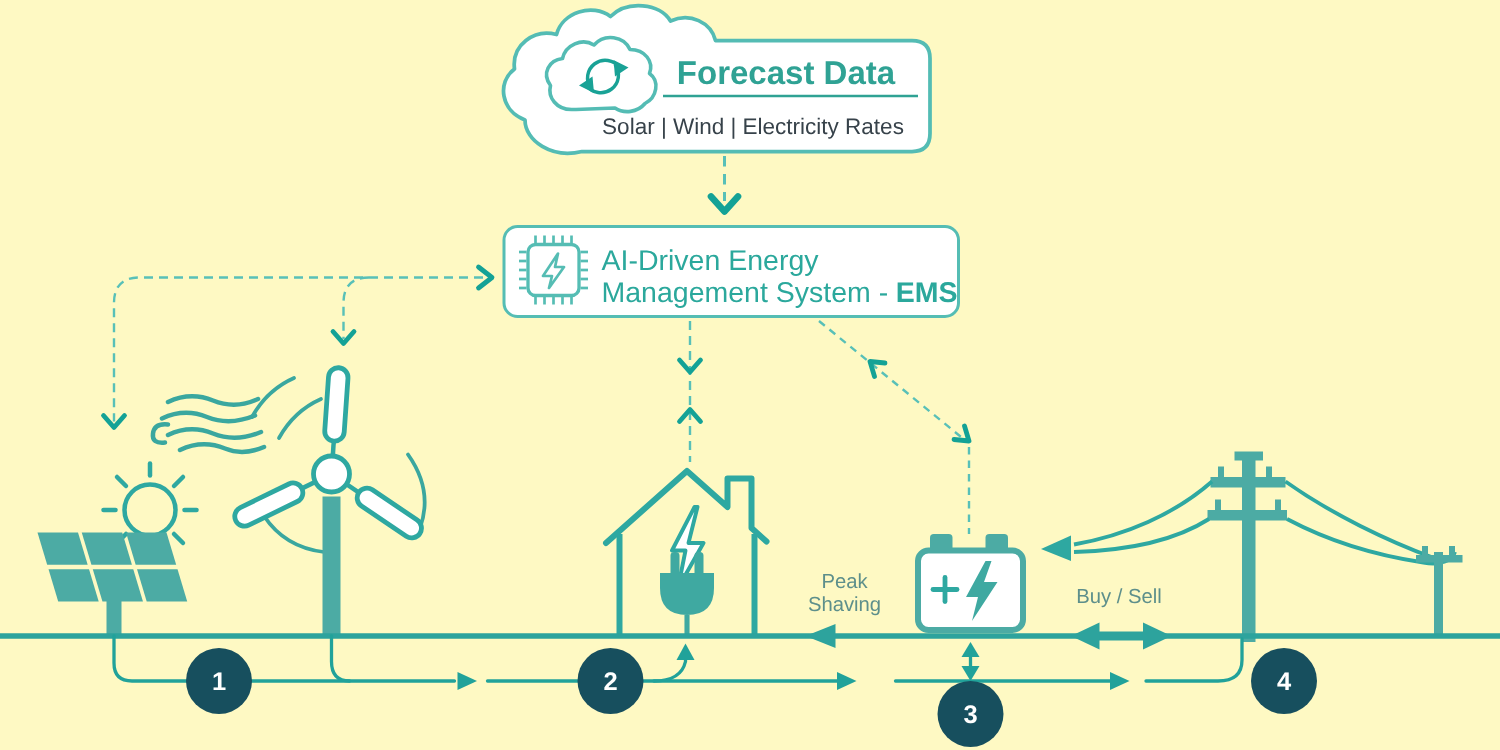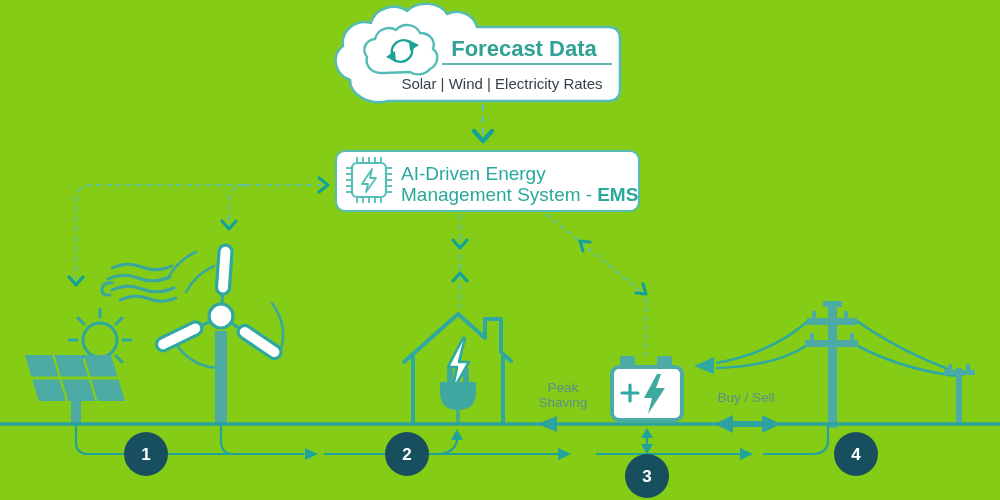--- a/index.html
+++ b/index.html
@@ -1,16 +1,16 @@
 <!DOCTYPE html>
 <html><head>
 <meta charset="utf-8">
 <style>
   html,body{margin:0;padding:0;background:#ffffff;}
-  #stage{position:relative;width:1000px;height:500px;background:#84cc16;overflow:hidden;
+  #stage{position:relative;width:1000px;height:500px;background:#fef9c3;overflow:hidden;
          font-family:"Liberation Sans",sans-serif;}
   svg text{font-family:"Liberation Sans",sans-serif;}
 </style>
 </head>
 <body>
 
 <div id="stage">
 <svg width="1000" height="500" viewBox="0 0 1000 500">
 
   <g>

